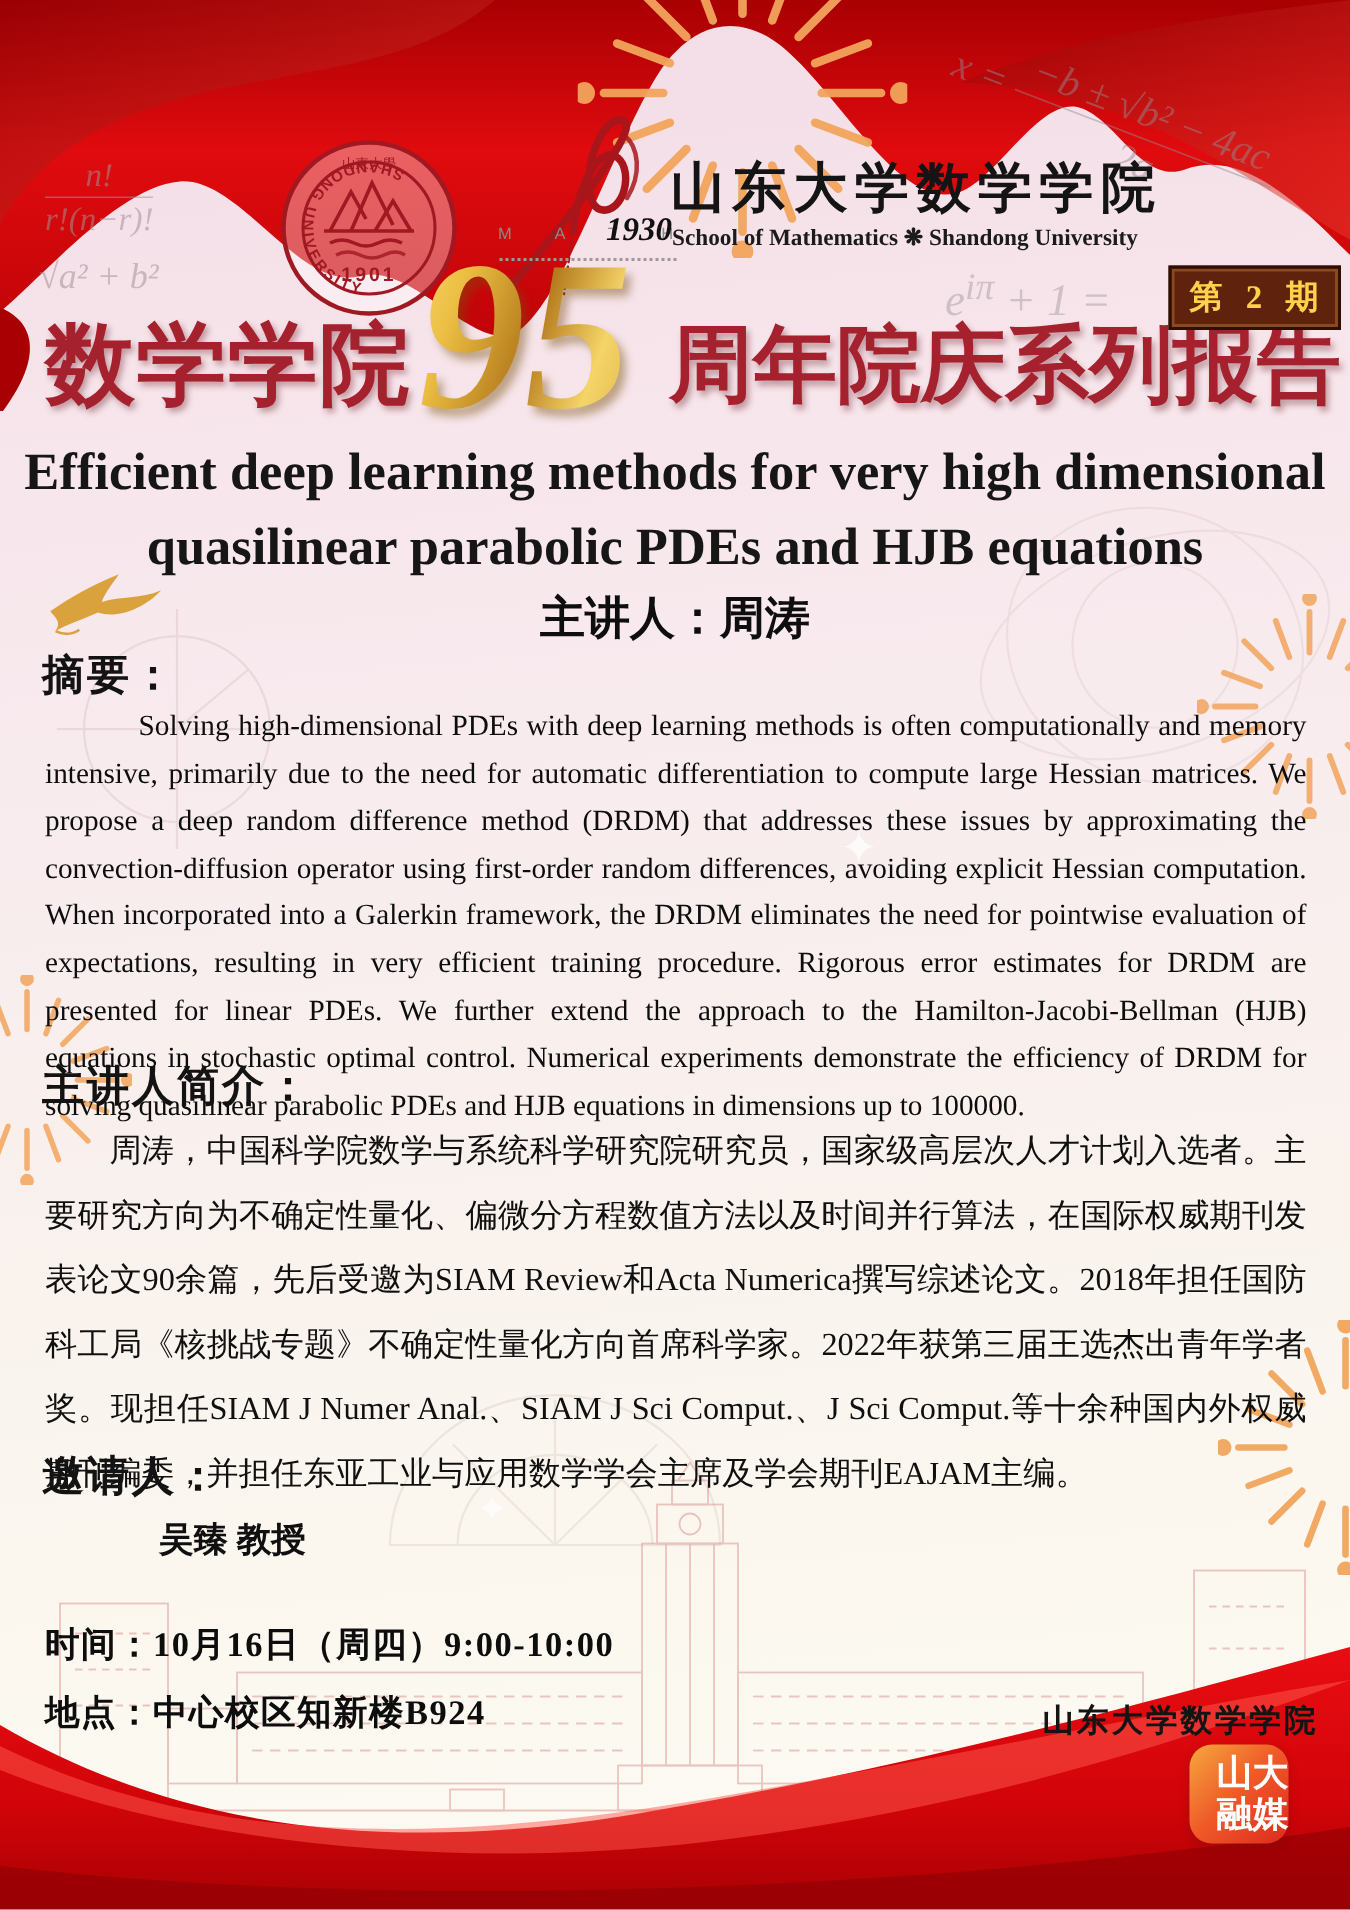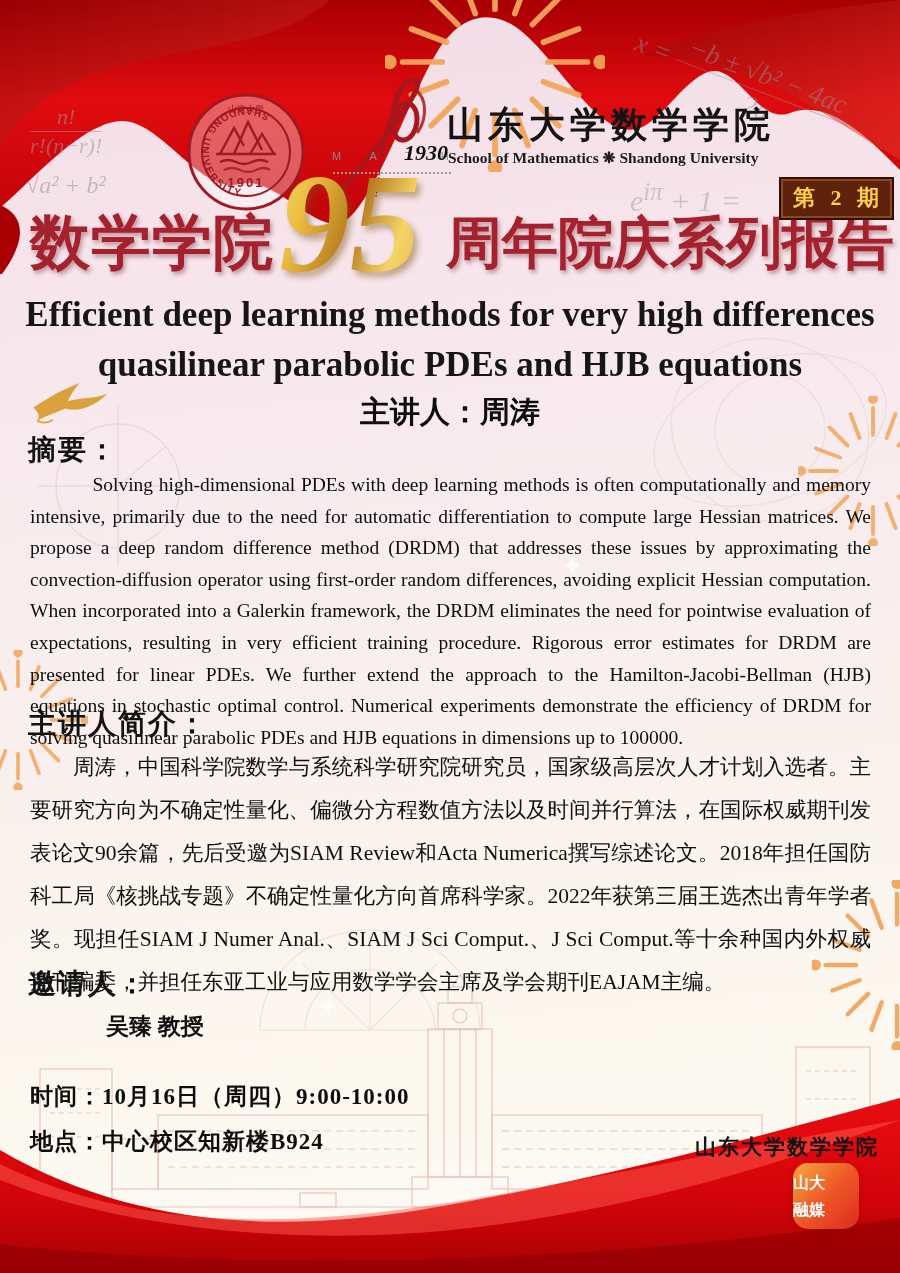--- a/index.html
+++ b/index.html
@@ -67,22 +67,22 @@
   }
   .invite-name{left:62px;top:1011px;font-size:23px;font-weight:bold;color:#101010;z-index:3;margin-left:44px;}
   .meta-line{font-size:23px;font-weight:900;color:#0d0d0d;z-index:3;letter-spacing:1px;}
   .m-time{left:30px;top:1081px;}
   .m-loc{left:30px;top:1126px;}
   
   .footer-org{left:695px;top:1133px;font-size:21px;font-weight:900;letter-spacing:2px;color:#141414;z-index:3;}
   .media-logo{
     left:793px;top:1163px;width:66px;height:66px;border-radius:15px;z-index:4;
     background:linear-gradient(135deg,#f6a83e 0%,#ef5a28 48%,#dd2a1e 100%);
-    box-shadow:0 2px 6px rgba(120,20,10,.4);text-align:left;
-    color:#fff;font-weight:900;font-size:16px;line-height:27px;padding-top:6px;box-sizing:border-box;
+    box-shadow:0 2px 6px rgba(120,20,10,.4);text-align:right;
+    color:#fff;font-weight:900;font-size:24px;line-height:27px;padding-top:6px;box-sizing:border-box;
     font-family:"Liberation Sans","DejaVu Sans",sans-serif;
   }
   .bird{left:30px;top:380px;width:88px;height:48px;z-index:2;}
   .building{left:0;top:973px;width:900px;height:300px;z-index:1;opacity:.5;}
   .firework{z-index:1;}
 </style>
 </head>
 <body>
 
 <div class="poster">
@@ -257,21 +257,21 @@
   <div class="abs univ-cn">山东大学数学学院</div>
   <div class="abs univ-en">School of Mathematics ❋ Shandong University</div>
 
   <div class="abs badge">第 2 期</div>
 
   <div class="abs title-part title-p1">数学学院</div>
   <div class="abs title-95">95</div>
   <div class="abs title-part title-p2">周年院庆系列报告</div>
 
   <div class="abs en-title">
-    <div>Efficient deep learning methods for very high differences</div>
+    <div>Efficient deep learning methods for very high dimensional</div>
     <div>quasilinear parabolic PDEs and HJB equations</div>
   </div>
 
   <div class="abs speaker">主讲人：周涛</div>
 
   <div class="abs sec-head h-abstract">摘要：</div>
   <div class="abs abstract-body">Solving high-dimensional PDEs with deep learning methods is often computationally and memory intensive, primarily due to the need for automatic differentiation to compute large Hessian matrices. We propose a deep random difference method (DRDM) that addresses these issues by approximating the convection-diffusion operator using first-order random differences, avoiding explicit Hessian computation. When incorporated into a Galerkin framework, the DRDM eliminates the need for pointwise evaluation of expectations, resulting in very efficient training procedure. Rigorous error estimates for DRDM are presented for linear PDEs. We further extend the approach to the Hamilton-Jacobi-Bellman (HJB) equations in stochastic optimal control. Numerical experiments demonstrate the efficiency of DRDM for solving quasilinear parabolic PDEs and HJB equations in dimensions up to 100000.</div>
 
   <div class="abs sec-head h-bio">主讲人简介：</div>
   <div class="abs bio-body">周涛，中国科学院数学与系统科学研究院研究员，国家级高层次人才计划入选者。主要研究方向为不确定性量化、偏微分方程数值方法以及时间并行算法，在国际权威期刊发表论文90余篇，先后受邀为SIAM Review和Acta Numerica撰写综述论文。2018年担任国防科工局《核挑战专题》不确定性量化方向首席科学家。2022年获第三届王选杰出青年学者奖。现担任SIAM J Numer Anal.、SIAM J Sci Comput.、J Sci Comput.等十余种国内外权威期刊编委，并担任东亚工业与应用数学学会主席及学会期刊EAJAM主编。</div>

